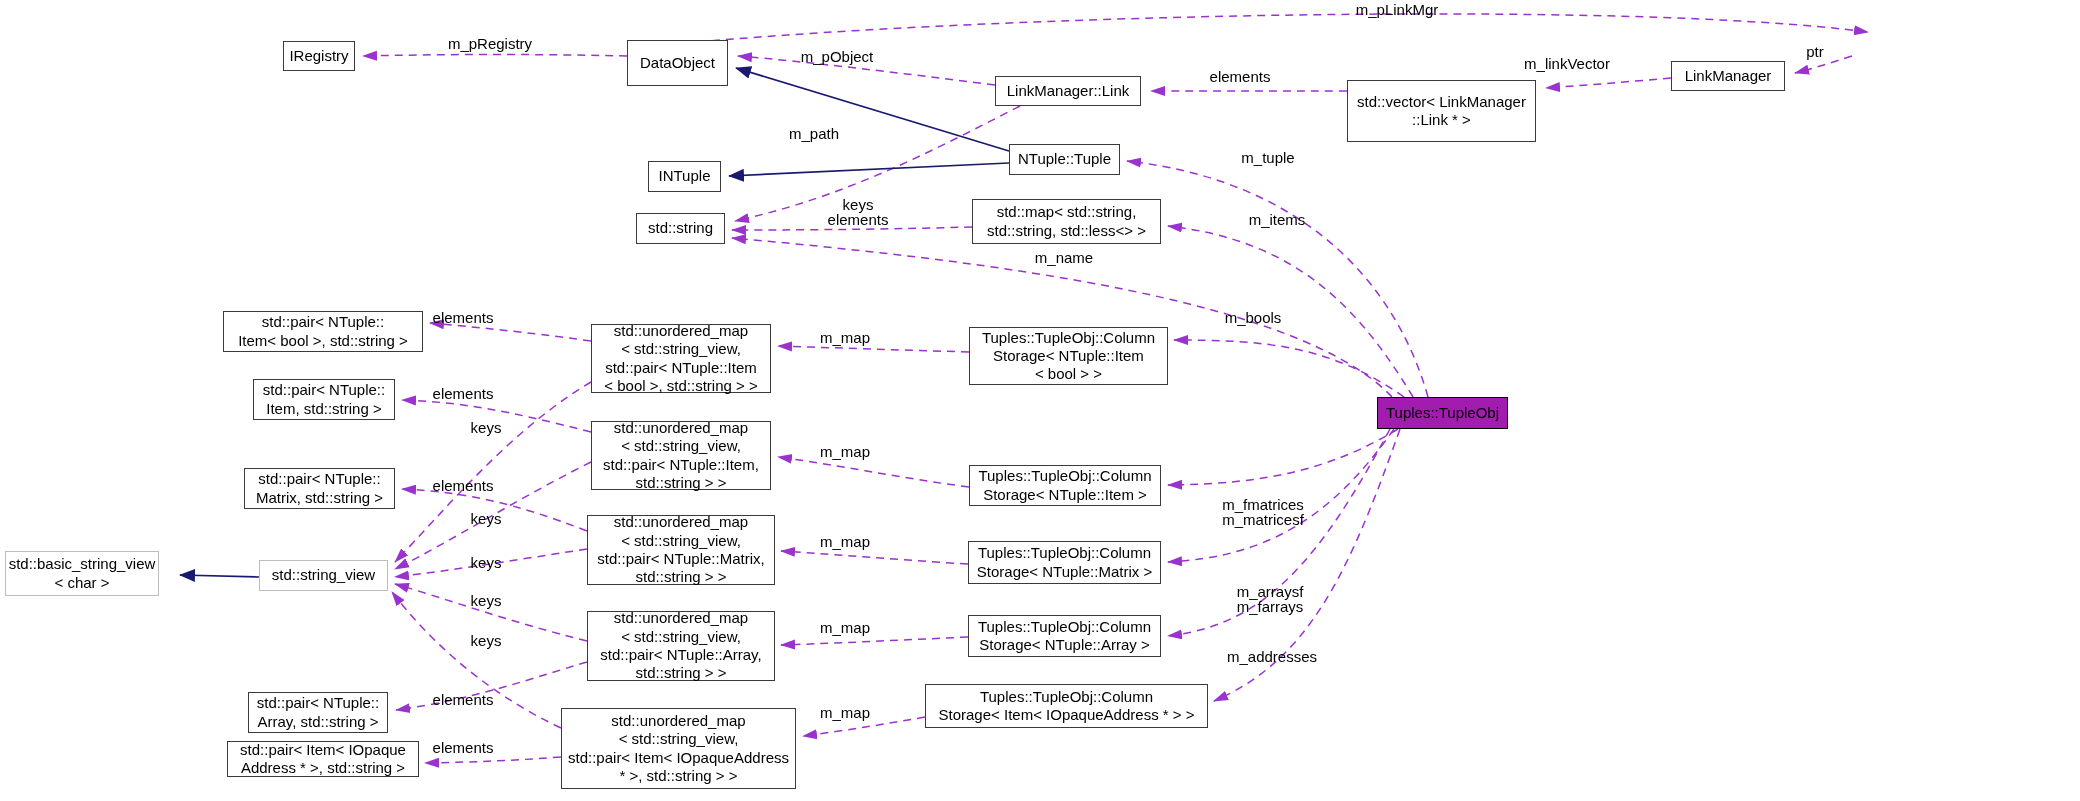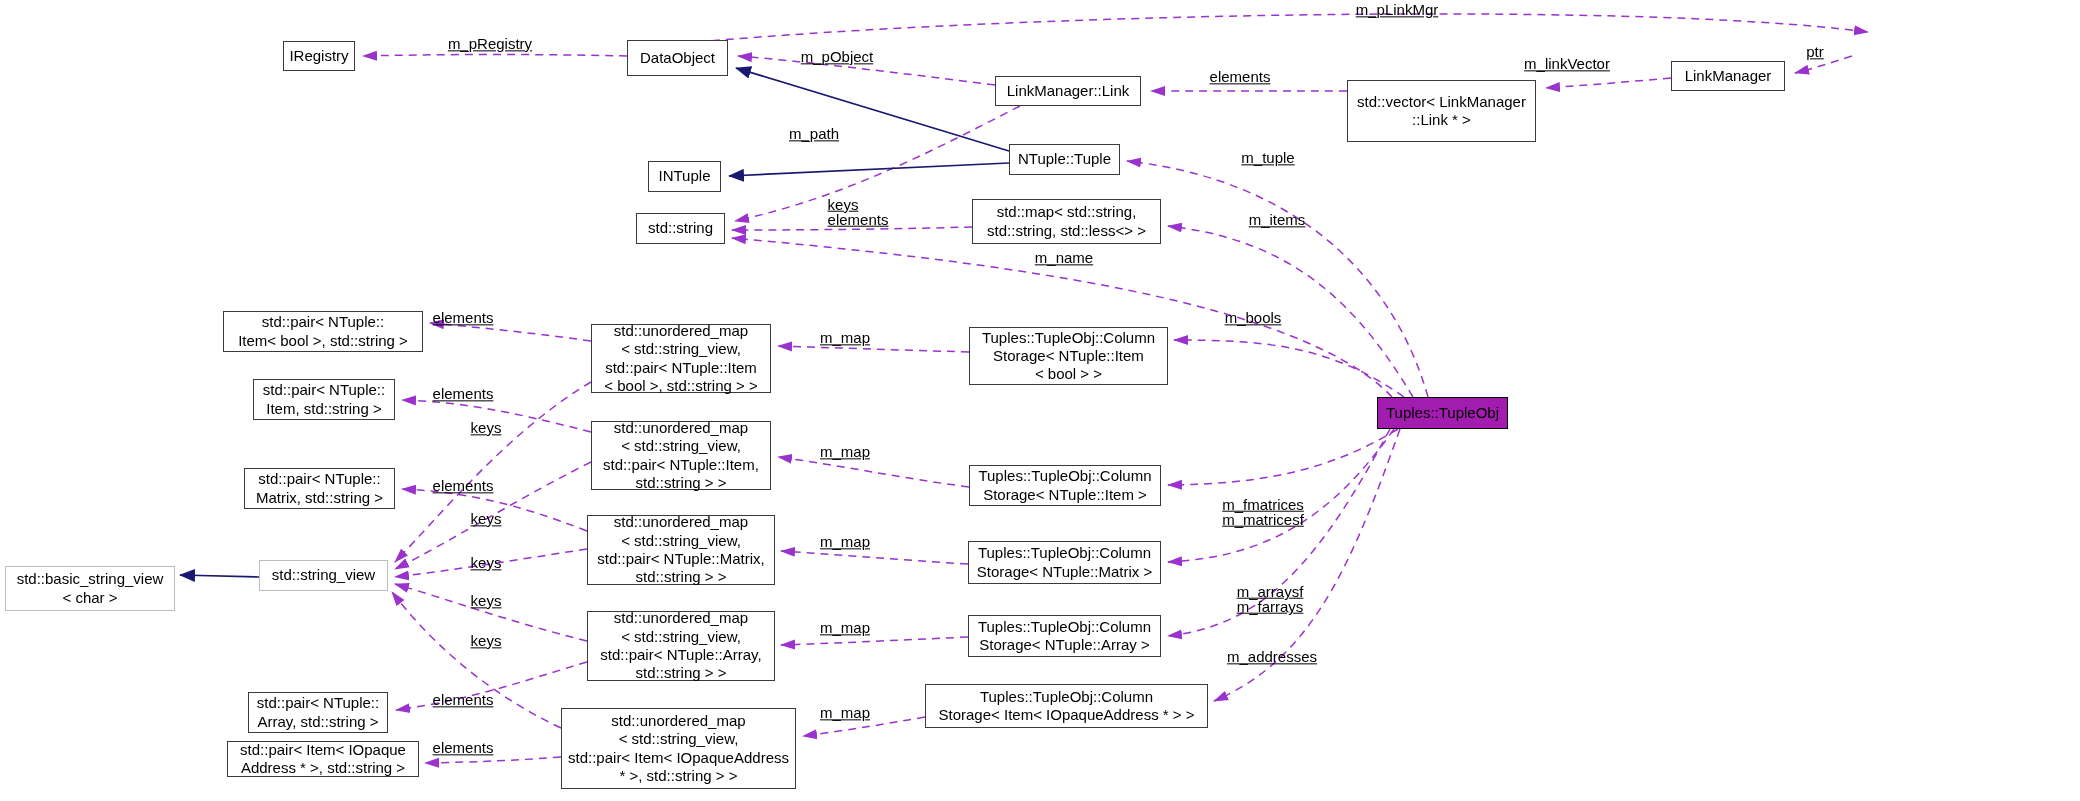--- a/index.html
+++ b/index.html
@@ -15,21 +15,21 @@
     display:flex; align-items:center; justify-content:center;
     background:#ffffff; border:1.3px solid #3a3a3a; color:#000;
     font-size:15px; line-height:1.22; text-align:center; white-space:pre-line;
     padding:1px 4px;
   }
   .node.external { border-color:#bdbdbd; }
   .node.focus    { background:#a21caf; border:1.4px solid #000; }
   .elabel {
     position:absolute; transform:translate(-50%,-50%);
     color:#000; font-size:15px; line-height:1.02;
-    white-space:pre-line; text-decoration:underline;
+    white-space:pre-line; text-align:center;
   }
 </style>
 </head>
 <body>
 
 <div class="diagram">
 
   <svg class="edges" viewBox="0 0 2080 801">
     <defs>
       <marker id="ah-purple" markerWidth="16" markerHeight="12" refX="14" refY="6" orient="auto" markerUnits="userSpaceOnUse">
@@ -71,41 +71,41 @@
     <path class="usage" d="M 561,728 C 480,690 425,635 392,592" marker-end="url(#ah-purple)"></path>
     <path class="usage" d="M 1400,429 C 1350,570 1310,660 1214,701" marker-end="url(#ah-purple)"></path>
     <path class="usage" d="M 925,717 C 885,724 850,730 803,736" marker-end="url(#ah-purple)"></path>
 
     <path class="inherit" d="M 1009,151 L 736,68" marker-end="url(#ah-navy)"></path>
     <path class="inherit" d="M 1009,163 L 729,176" marker-end="url(#ah-navy)"></path>
     <path class="inherit" d="M 259,577 L 180,575" marker-end="url(#ah-navy)"></path>
   </svg>
 
   <div class="node" style="left:283px;top:41px;width:72px;height:30px">IRegistry</div>
-  <div class="node" style="left:627px;top:40px;width:101px;height:36px">DataObject</div>
+  <div class="node" style="left:627px;top:40px;width:101px;height:46px">DataObject</div>
   <div class="node" style="left:1671px;top:61px;width:114px;height:30px">LinkManager</div>
   <div class="node" style="left:1347px;top:80px;width:189px;height:62px">std::vector&lt; LinkManager
 ::Link * &gt;</div>
   <div class="node" style="left:995px;top:76px;width:146px;height:30px">LinkManager::Link</div>
   <div class="node" style="left:1009px;top:144px;width:111px;height:31px">NTuple::Tuple</div>
   <div class="node" style="left:648px;top:161px;width:73px;height:31px">INTuple</div>
   <div class="node" style="left:636px;top:213px;width:89px;height:31px">std::string</div>
   <div class="node" style="left:972px;top:199px;width:189px;height:45px">std::map&lt; std::string,
 std::string, std::less&lt;&gt; &gt;</div>
   <div class="node" style="left:223px;top:311px;width:200px;height:41px">std::pair&lt; NTuple::
 Item&lt; bool &gt;, std::string &gt;</div>
   <div class="node" style="left:253px;top:379px;width:142px;height:41px">std::pair&lt; NTuple::
 Item, std::string &gt;</div>
   <div class="node" style="left:244px;top:468px;width:151px;height:41px">std::pair&lt; NTuple::
 Matrix, std::string &gt;</div>
   <div class="node" style="left:248px;top:692px;width:140px;height:41px">std::pair&lt; NTuple::
 Array, std::string &gt;</div>
   <div class="node" style="left:227px;top:741px;width:192px;height:36px">std::pair&lt; Item&lt; IOpaque
 Address * &gt;, std::string &gt;</div>
-  <div class="node external" style="left:5px;top:566px;width:170px;height:45px">std::basic_string_view
+  <div class="node external" style="left:5px;top:551px;width:154px;height:45px">std::basic_string_view
 &lt; char &gt;</div>
   <div class="node external" style="left:259px;top:560px;width:129px;height:31px">std::string_view</div>
   <div class="node" style="left:591px;top:324px;width:180px;height:69px">std::unordered_map
 &lt; std::string_view,
 std::pair&lt; NTuple::Item
 &lt; bool &gt;, std::string &gt; &gt;</div>
   <div class="node" style="left:591px;top:421px;width:180px;height:69px">std::unordered_map
 &lt; std::string_view,
 std::pair&lt; NTuple::Item,
 std::string &gt; &gt;</div>

